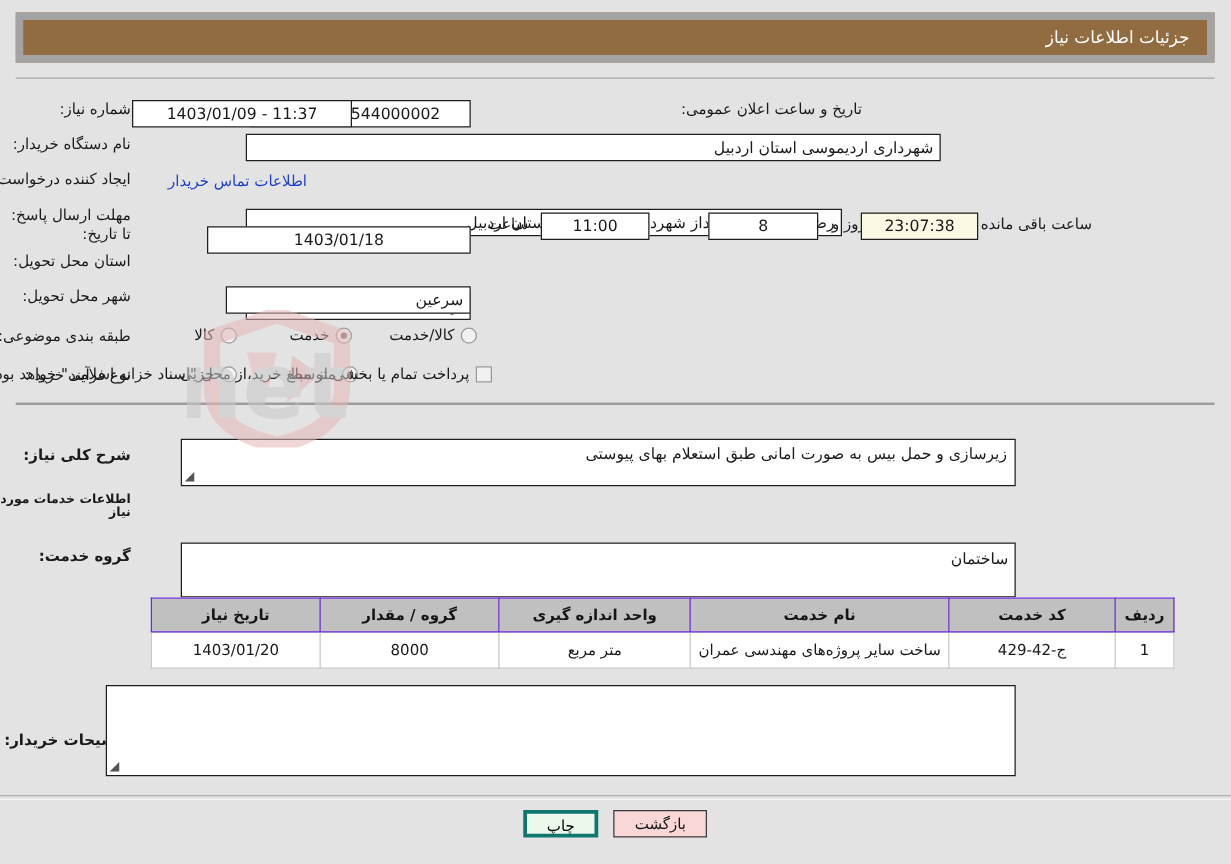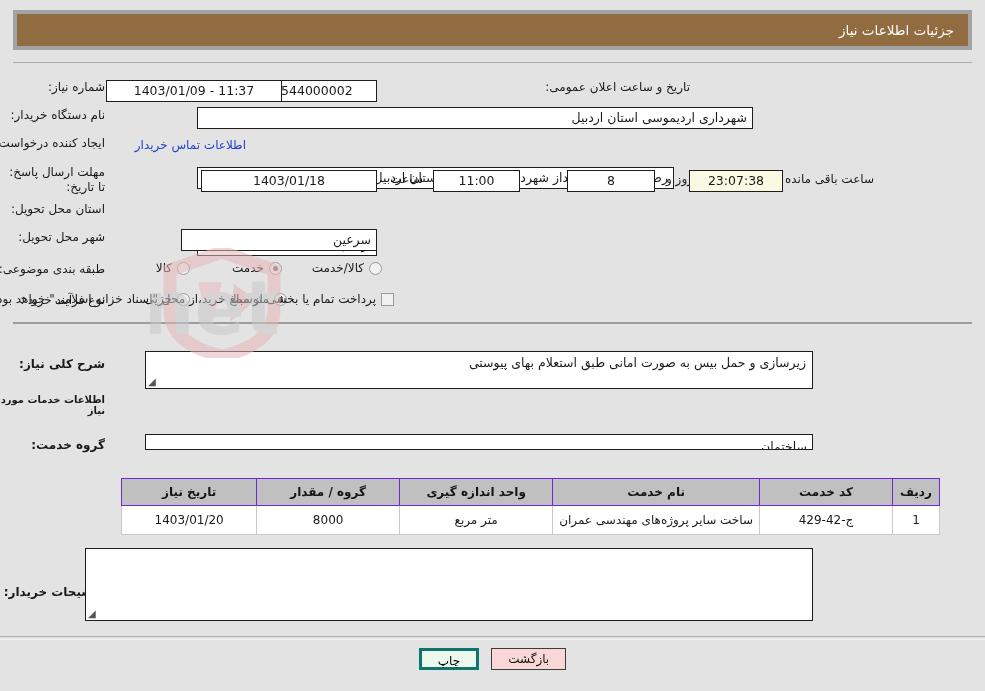--- a/index.html
+++ b/index.html
@@ -23,21 +23,21 @@
   }
 
   
   .header-bar {
     position: absolute;
     top: 10px;
     right: 13px;
     left: 13px;
     height: 40px;
     background: #916c41;
-    border: 4px solid #a3a3a3;
+    border: 6px solid #a3a3a3;
     box-sizing: border-box;
     display: flex;
     align-items: center;
     justify-content: flex-start;
     padding-right: 14px;
   }
   .header-title {
     color: #ffffff;
     font-size: 13.5px;
   }
@@ -257,21 +257,21 @@
     <span class="lbl">ایجاد کننده درخواست:</span>
   </div>
   <div class="box right" style="position:absolute; top:126px; right:311px; width:477px;margin-top:41px;">رضا ابراهیمی کاربرداز شهرداری اردیموسی استان اردبیل</div>
   <div class="row" style="top:138px; right:739px;">
     <span class="link">اطلاعات تماس خریدار</span>
   </div>
 
   <div class="row" style="top:165px; right:880px; width:100px; display:block; line-height:15px; white-space:normal; text-align:right;">
     <span class="lbl">مهلت ارسال پاسخ: تا تاریخ:</span>
   </div>
-  <div class="box center" style="position:absolute; top:170px; right:608px; width:176px;">1403/01/18</div>
+  <div class="box center" style="position:absolute; top:181px; right:608px; width:211px;">1403/01/18</div>
   <div class="row" style="top:172px; right:562px;">
     <span class="lbl">ساعت</span>
   </div>
   <div class="box center" style="position:absolute; top:170px; right:465px; width:87px;">11:00</div>
   <div class="box center" style="position:absolute; top:170px; right:330px; width:88px;">8</div>
   <div class="row" style="top:172px; right:292px;">
     <span class="lbl">روز و</span>
   </div>
   <div class="box center yellow" style="position:absolute; top:170px; right:202px; width:94px;">23:07:38</div>
   <div class="row" style="top:172px; right:111px;">
@@ -337,21 +337,21 @@
   <div class="ta" style="position:absolute; top:351px; right:172px; left:145px; height:38px;">
     <span>زیرسازی و حمل بیس به صورت امانی طبق استعلام بهای پیوستی</span>
     <span class="grip">◣</span>
   </div>
 
   <div class="sec-head" style="top:394px; right:880px;">اطلاعات خدمات مورد نیاز</div>
 
   <div class="row" style="top:438px; right:880px;">
     <span class="lbl lbl-bold">گروه خدمت:</span>
   </div>
-  <div class="box right" style="position:absolute; top:434px; right:172px; left:145px; height:16px; line-height:24px;">ساختمان</div>
+  <div class="box right" style="position:absolute; top:434px; right:172px; left:145px; height:44px; line-height:24px;">ساختمان</div>
 
   <table class="tbl">
     <thead>
       <tr>
         <th style="width:34px;">ردیف</th>
         <th style="width:120px;">کد خدمت</th>
         <th>نام خدمت</th>
         <th style="width:140px;">واحد اندازه گیری</th>
         <th style="width:130px;">گروه / مقدار</th>
         <th style="width:122px;">تاریخ نیاز</th>

